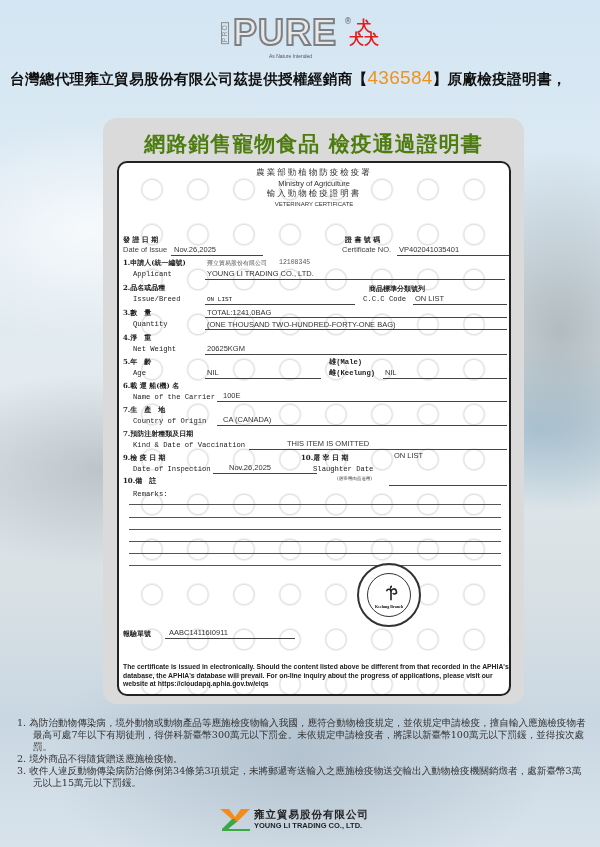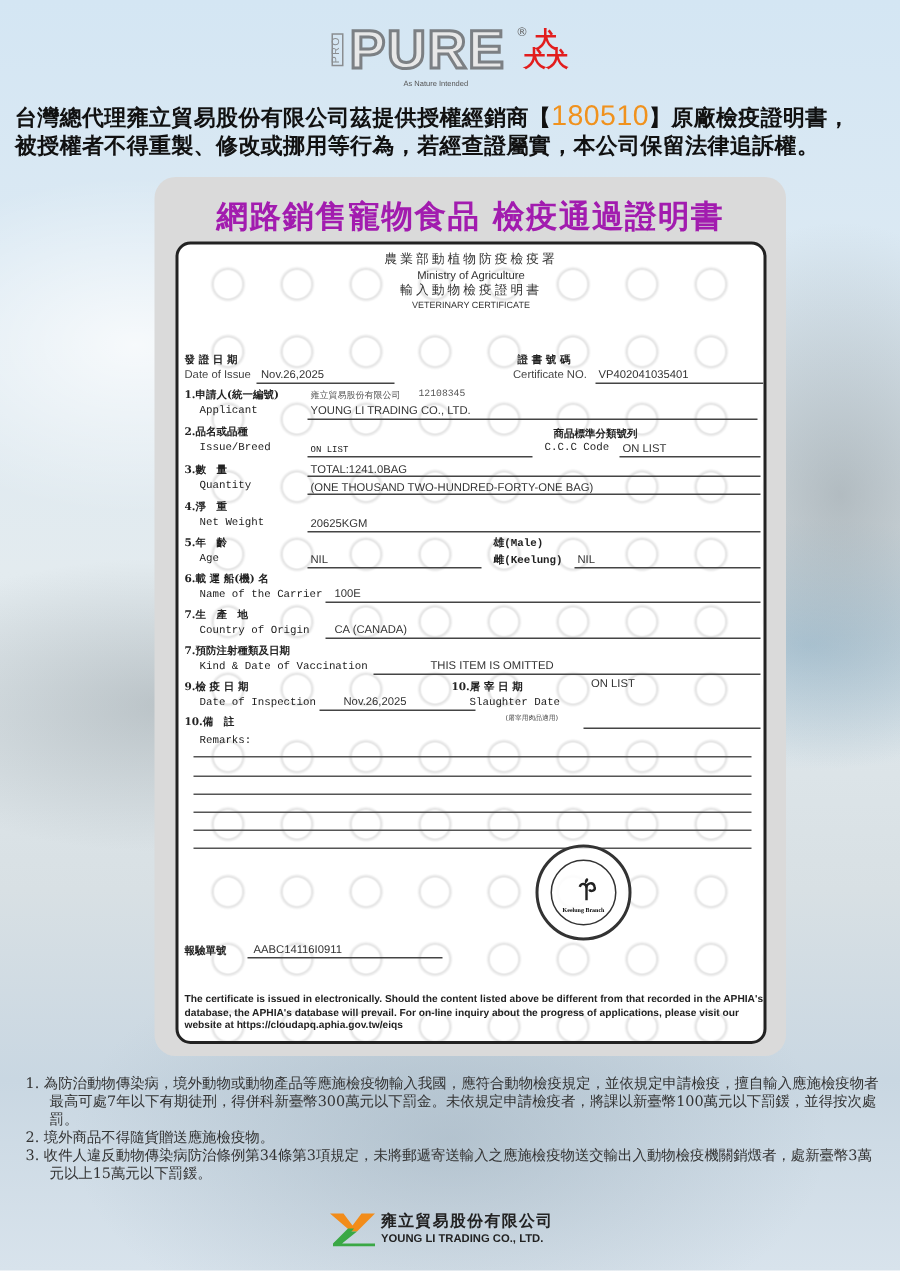--- a/index.html
+++ b/index.html
@@ -42,21 +42,21 @@
     position: absolute; left: 10px; top: 68px; width: 590px;
     font-size: 14.6px; font-weight: bold; color: #111; line-height: 19px; letter-spacing: 0.3px;
   }
   .notice .code { color: #f0921e; font-weight: normal; font-size: 19px; font-family: "Liberation Sans", sans-serif; }
   .panel {
     position: absolute; left: 103px; top: 118px; width: 421px; height: 586px;
     background: #dadada; border-radius: 14px;
   }
   .panel-title {
     position: absolute; left: 0; top: 12px; width: 100%; text-align: center;
-    font-size: 21px; font-weight: bold; color: #a21caf; letter-spacing: 1px;
+    font-size: 21px; font-weight: bold; color: #4d7c0f; letter-spacing: 1px;
   }
   .cert {
     position: absolute; left: 14px; top: 43px; width: 394px; height: 535px;
     background: #fff; border: 2px solid #222; border-radius: 10px; overflow: hidden;
   }
   .wm {
     position: absolute; inset: 0; pointer-events: none;
     background-image: radial-gradient(circle at 50% 50%, rgba(0,0,0,0) 9px, rgba(170,170,170,0.35) 10px, rgba(0,0,0,0) 12px);
     background-size: 46px 45px;
     background-position: 10px 4px;
@@ -105,22 +105,21 @@
   <div class="logo">
     <span class="logo-pro">PRO</span>
     <span class="logo-pure">PURE</span>
     <span class="logo-reg">®</span>
     <span class="logo-mark">犬<br>犬犬</span>
     <span class="logo-tag">As Nature Intended</span>
   </div>
 </div>
 
 <div class="notice">
-  <div><span>台灣總代理雍立貿易股份有限公司茲提供授權經銷商【</span><span class="code">180510</span><span>】原廠檢疫證明書，</span></div>
-  <div>被授權者不得重製、修改或挪用等行為，若經查證屬實，本公司保留法律追訴權。</div>
+  <div><span>台灣總代理雍立貿易股份有限公司茲提供授權經銷商【</span><span class="code">436584</span><span>】原廠檢疫證明書，</span></div>
 </div>
 
 <div class="panel">
   <div class="panel-title">網路銷售寵物食品 檢疫通過證明書</div>
 
   <div class="cert">
     <div class="wm"></div>
 
     <div class="c-head">
       <div class="zh">農業部動植物防疫檢疫署</div>

